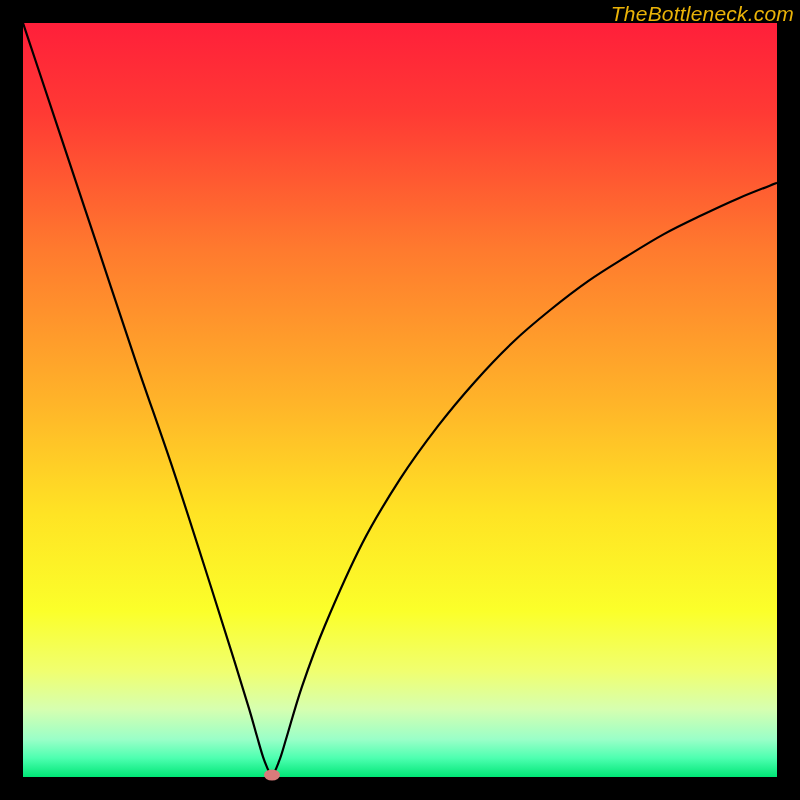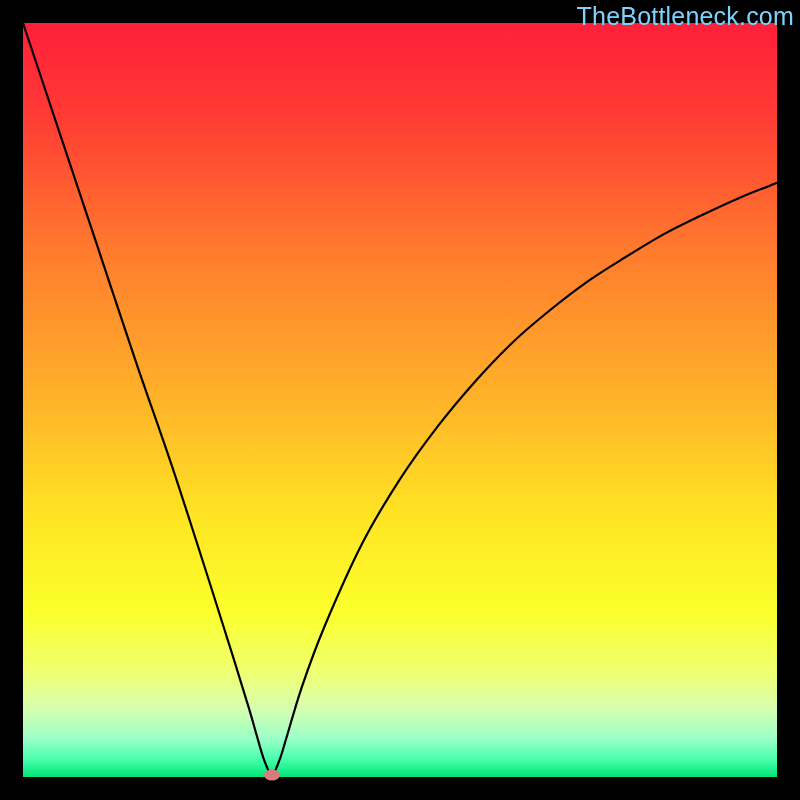--- a/index.html
+++ b/index.html
@@ -29,24 +29,25 @@
     position: absolute;
     left: 0;
     top: 0;
     width: 100%;
     height: 100%;
   }
   .watermark {
     position: absolute;
     top: 2px;
     right: 6px;
-    color: #7dd3fc;
-    font-size: 25px;
+    color: #eab308;
+    font-size: 21px;
     font-weight: 500;
     letter-spacing: 0.2px;
+    font-style: italic;
   }
   .marker {
     position: absolute;
     width: 16px;
     height: 11px;
     background: #d97b7b;
     border-radius: 50%;
     transform: translate(-50%, -50%);
   }
 </style>

